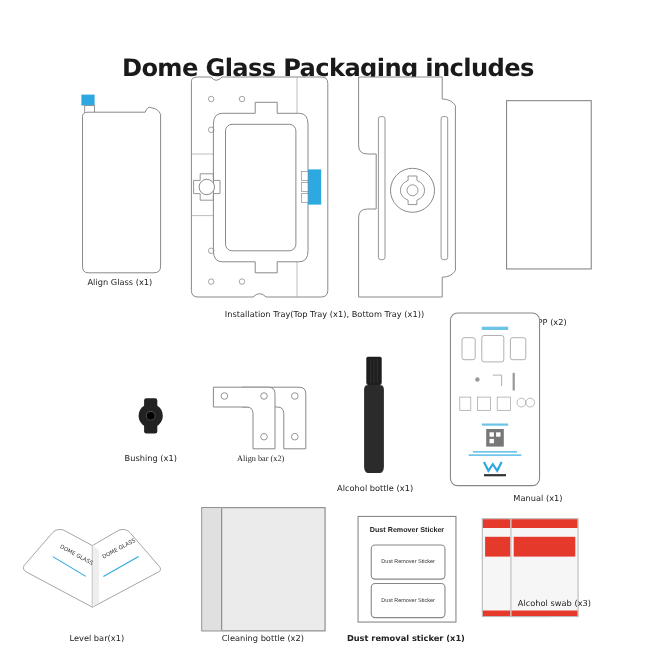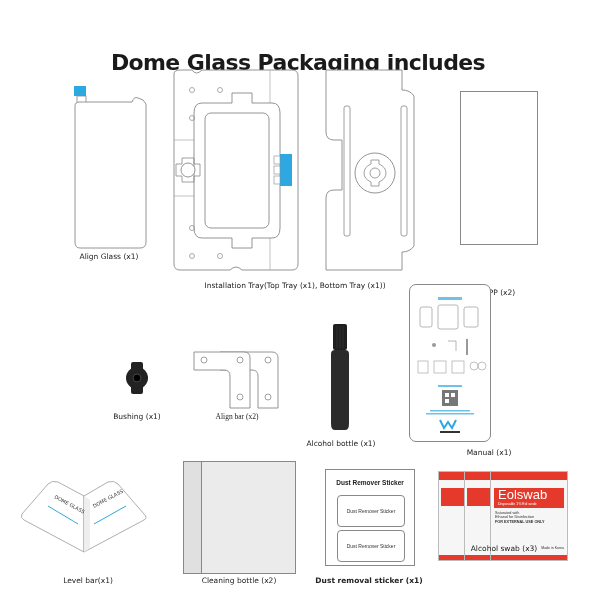--- a/index.html
+++ b/index.html
@@ -158,26 +158,14 @@
   <div style="position:absolute;left:0;top:0;width:60px;height:88px;background:#f6f6f6;border:1px solid #bbb;">
     <div style="height:8px;background:#e53a2b;"></div>
     <div style="margin:8px 2px 0;height:18px;background:#e53a2b;"></div>
     <div style="position:absolute;bottom:0;left:0;right:0;height:5px;background:#e53a2b;"></div>
   </div>
   <div style="position:absolute;left:26px;top:0;width:60px;height:88px;background:#f6f6f6;border:1px solid #bbb;">
     <div style="height:8px;background:#e53a2b;"></div>
     <div style="margin:8px 2px 0;height:18px;background:#e53a2b;"></div>
     <div style="position:absolute;bottom:0;left:0;right:0;height:5px;background:#e53a2b;"></div>
   </div>
-  <div style="position:absolute;left:52px;top:0;width:76px;height:88px;background:#f6f6f6;border:1px solid #bbb;">
-    <div style="height:8px;background:#e53a2b;"></div>
-    <div style="margin:8px 3px 0;height:20px;background:#e53a2b;color:#fff;padding-left:4px;">
-      <div style="font-size:13px;line-height:14px;">Eolswab</div>
-      <div style="font-size:3.5px;line-height:5px;">Disposable 1% Eol swab</div>
-    </div>
-    <div style="font-size:3.8px;padding:3px 4px 0;color:#333;">Saturated with</div>
-    <div style="font-size:3.8px;padding:0 4px;color:#333;">Ethanol for Disinfection</div>
-    <div style="font-size:3.8px;padding:1px 4px;color:#333;font-weight:bold;">FOR EXTERNAL USE ONLY</div>
-    <div style="position:absolute;right:3px;bottom:10px;font-size:3.5px;color:#333;">Made in Korea</div>
-    <div style="position:absolute;bottom:0;left:0;right:0;height:5px;background:#e53a2b;"></div>
-  </div>
 </div>
 <div class="label" style="left:504px;top:544px;">Alcohol swab (x3)</div>
 
 </body></html>

